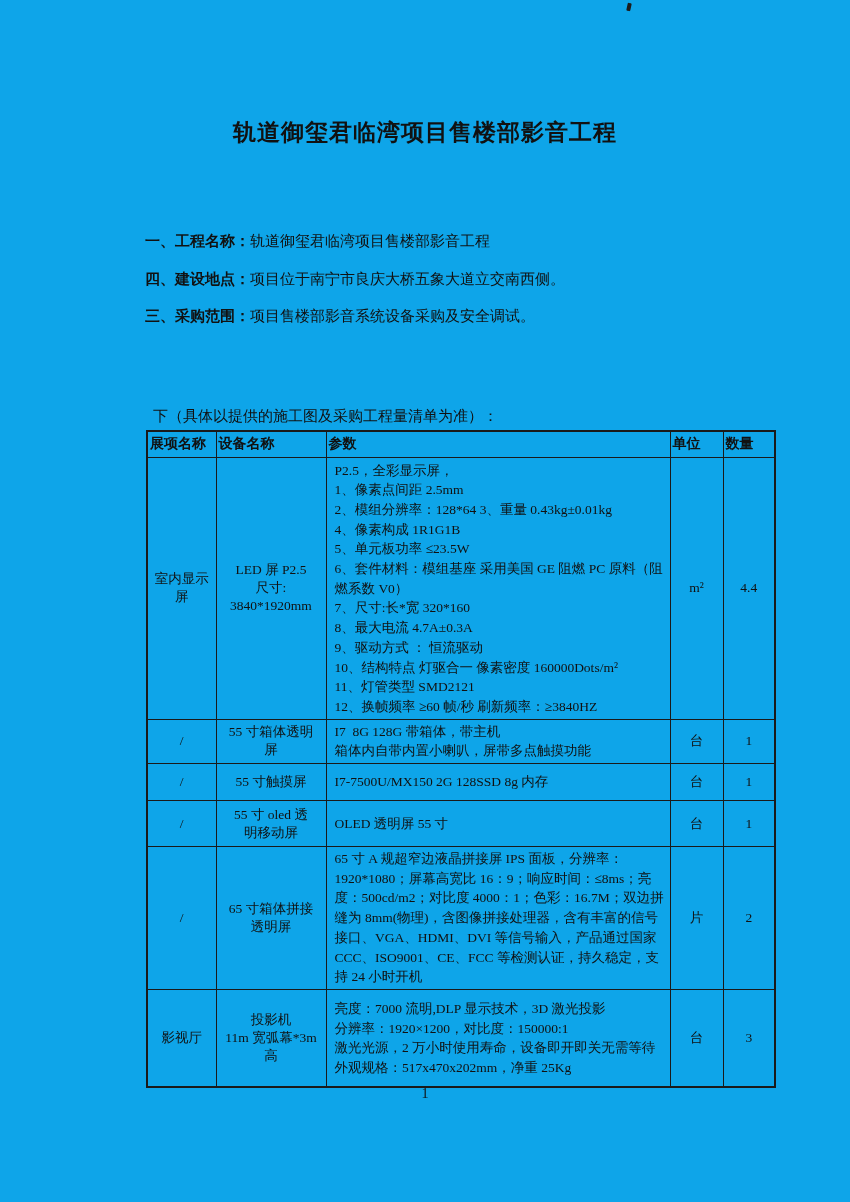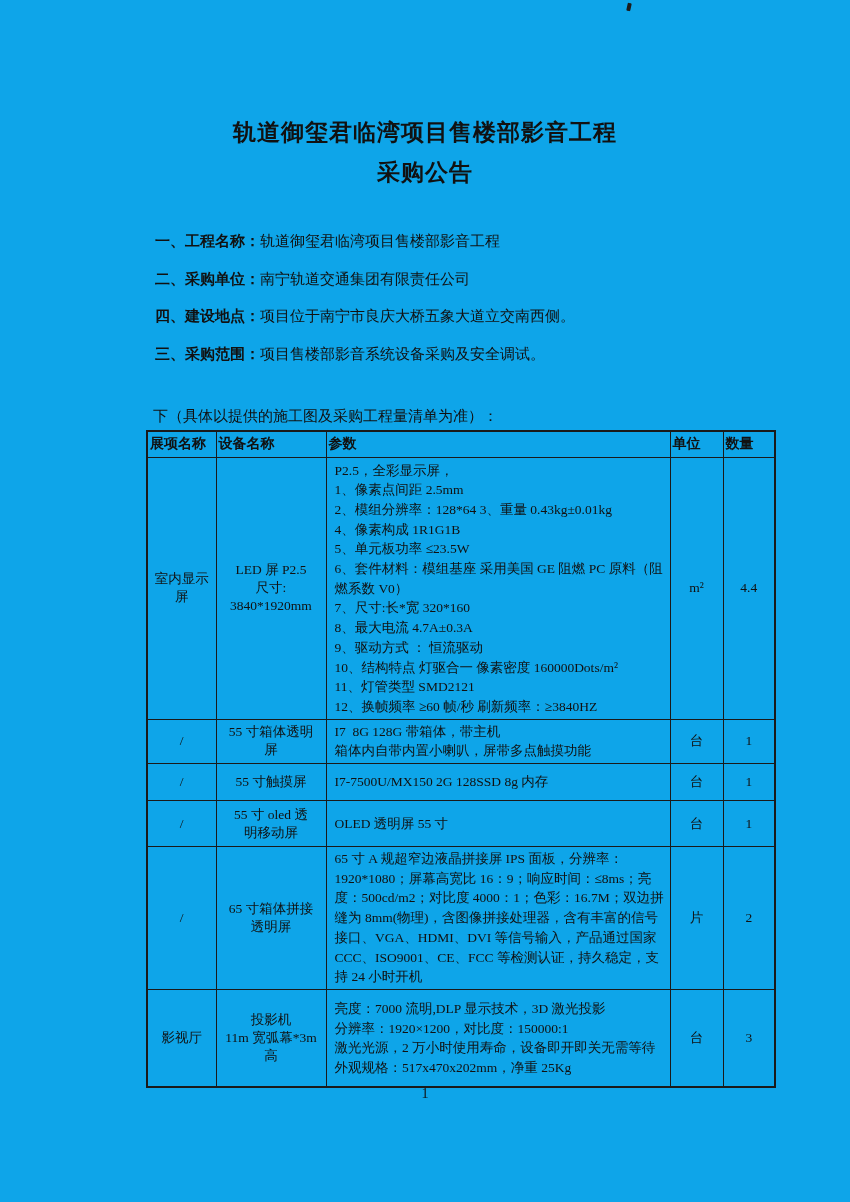--- a/index.html
+++ b/index.html
@@ -32,21 +32,21 @@
     text-align: center;
     font-family: "Liberation Sans", "DejaVu Sans", sans-serif;
     font-weight: 700;
     font-size: 23px;
     line-height: 40px;
     letter-spacing: 1px;
   }
   .sections {
     position: absolute;
     top: 230px;
-    left: 155px;
+    left: 145px;
     width: 625px;
   }
   .section-line {
     font-size: 15px;
     line-height: 21px;
     margin-bottom: 15.6px;
     white-space: nowrap;
   }
   .section-label {
     font-family: "Liberation Sans", "DejaVu Sans", sans-serif;
@@ -120,26 +120,24 @@
   }
 </style>
 </head>
 <body>
 
 <div class="page">
   <div class="speck"></div>
 
   <div class="title-block">
     <div>轨道御玺君临湾项目售楼部影音工程</div>
-    <div>采购公告</div>
   </div>
 
   <div class="sections">
     <div class="section-line"><span class="section-label">一、工程名称：</span><span class="section-text">轨道御玺君临湾项目售楼部影音工程</span></div>
-    <div class="section-line"><span class="section-label">二、采购单位：</span><span class="section-text">南宁轨道交通集团有限责任公司</span></div>
     <div class="section-line"><span class="section-label">四、建设地点：</span><span class="section-text">项目位于南宁市良庆大桥五象大道立交南西侧。</span></div>
     <div class="section-line"><span class="section-label">三、采购范围：</span><span class="section-text">项目售楼部影音系统设备采购及安全调试。</span></div>
   </div>
 
   <div class="continuation">下（具体以提供的施工图及采购工程量清单为准）：</div>
 
   <table class="equip">
     <colgroup>
       <col class="c1">
         <col class="c2">

